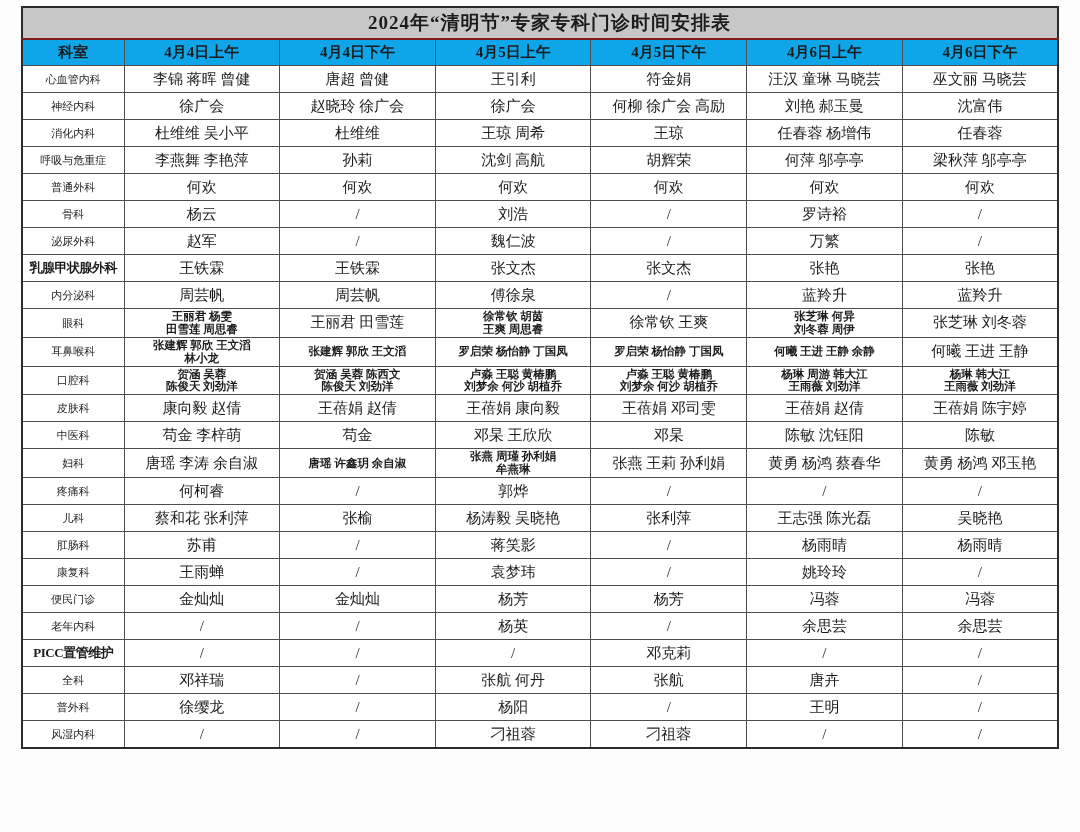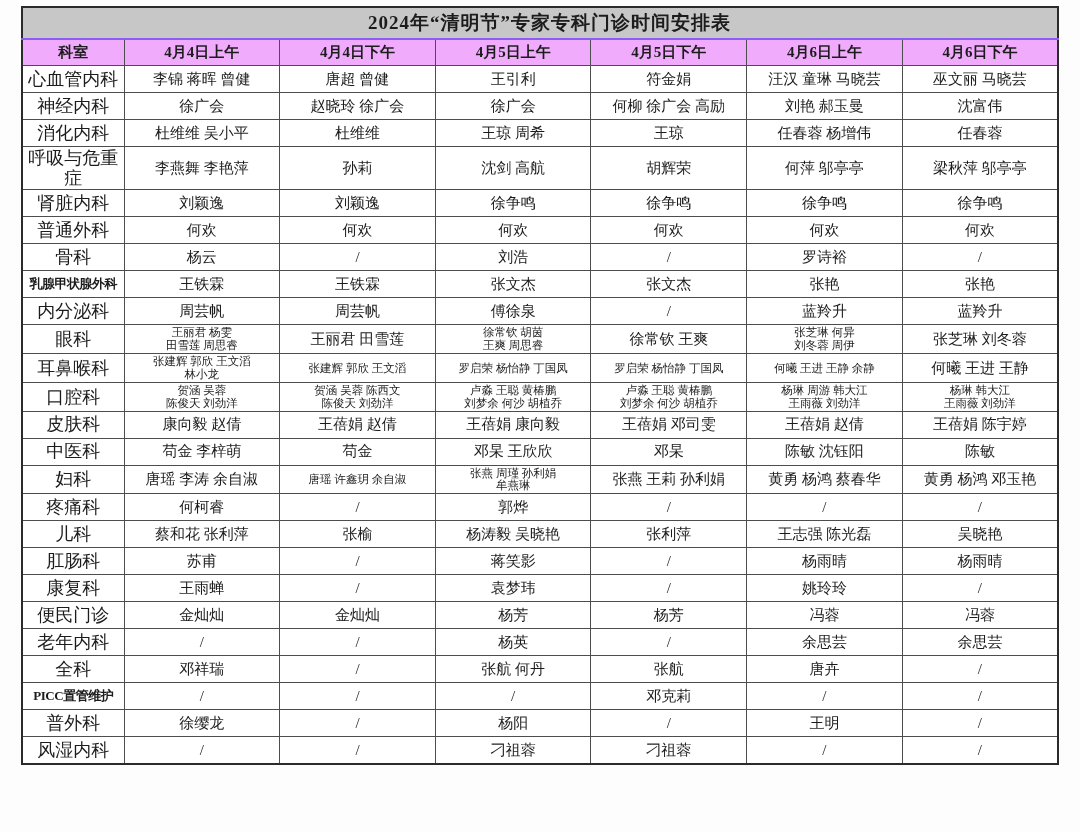--- a/index.html
+++ b/index.html
@@ -25,37 +25,37 @@
     padding:1px 2px;
     color:#1c1c1c;
     overflow:hidden;
   }
   th.title-cell{
     background:#c7c7c7;
     font-size:19px;
     font-weight:bold;
     height:28px;
     letter-spacing:1px;
-    border-bottom:2px solid #8b5cf6;
+    border-bottom:2px solid #7f1d1d;
     padding-left:21px;
   }
   tr.header-row th{
-    background:#f0abfc;
+    background:#0ea5e9;
     font-size:15px;
     font-weight:bold;
     height:23px;
   }
   td{
     font-size:15px;
     height:24px;
     line-height:1.12;
     white-space:pre-line;
   }
-  td.small{font-size:11.5px;}
-  td.dept{font-size:18px;}
+  td.small{font-size:11.5px;font-weight:bold;}
+  td.dept{font-size:11px;}
   td.dept.small-dept{font-size:13px;letter-spacing:-0.5px;font-weight:bold;}
 </style>
 </head>
 <body>
 
 <div class="page">
   <table class="schedule">
     <colgroup>
       <col class="dept-col">
         <col>
@@ -110,44 +110,44 @@
         <tr>
           <td class="dept">呼吸与危重症</td>
           <td>李燕舞 李艳萍</td>
           <td>孙莉</td>
           <td>沈剑 高航</td>
           <td>胡辉荣</td>
           <td>何萍 邬亭亭</td>
           <td>梁秋萍 邬亭亭</td>
         </tr>
         <tr>
-          <td class="dept">肾脏内科</td>
-          <td>刘颖逸</td>
-          <td>刘颖逸</td>
-          <td>徐争鸣</td>
-          <td>徐争鸣</td>
-          <td>徐争鸣</td>
-          <td>徐争鸣</td>
-        </tr>
-        <tr>
           <td class="dept">普通外科</td>
           <td>何欢</td>
           <td>何欢</td>
           <td>何欢</td>
           <td>何欢</td>
           <td>何欢</td>
           <td>何欢</td>
         </tr>
         <tr>
           <td class="dept">骨科</td>
           <td>杨云</td>
           <td>/</td>
           <td>刘浩</td>
           <td>/</td>
           <td>罗诗裕</td>
+          <td>/</td>
+        </tr>
+        <tr>
+          <td class="dept">泌尿外科</td>
+          <td>赵军</td>
+          <td>/</td>
+          <td>魏仁波</td>
+          <td>/</td>
+          <td>万繁</td>
           <td>/</td>
         </tr>
         <tr>
           <td class="dept small-dept">乳腺甲状腺外科</td>
           <td>王铁霖</td>
           <td>王铁霖</td>
           <td>张文杰</td>
           <td>张文杰</td>
           <td>张艳</td>
           <td>张艳</td>
@@ -274,35 +274,35 @@
         <tr>
           <td class="dept">老年内科</td>
           <td>/</td>
           <td>/</td>
           <td>杨英</td>
           <td>/</td>
           <td>余思芸</td>
           <td>余思芸</td>
         </tr>
         <tr>
+          <td class="dept small-dept">PICC置管维护</td>
+          <td>/</td>
+          <td>/</td>
+          <td>/</td>
+          <td>邓克莉</td>
+          <td>/</td>
+          <td>/</td>
+        </tr>
+        <tr>
           <td class="dept">全科</td>
           <td>邓祥瑞</td>
           <td>/</td>
           <td>张航 何丹</td>
           <td>张航</td>
           <td>唐卉</td>
-          <td>/</td>
-        </tr>
-        <tr>
-          <td class="dept small-dept">PICC置管维护</td>
-          <td>/</td>
-          <td>/</td>
-          <td>/</td>
-          <td>邓克莉</td>
-          <td>/</td>
           <td>/</td>
         </tr>
         <tr>
           <td class="dept">普外科</td>
           <td>徐缨龙</td>
           <td>/</td>
           <td>杨阳</td>
           <td>/</td>
           <td>王明</td>
           <td>/</td>

